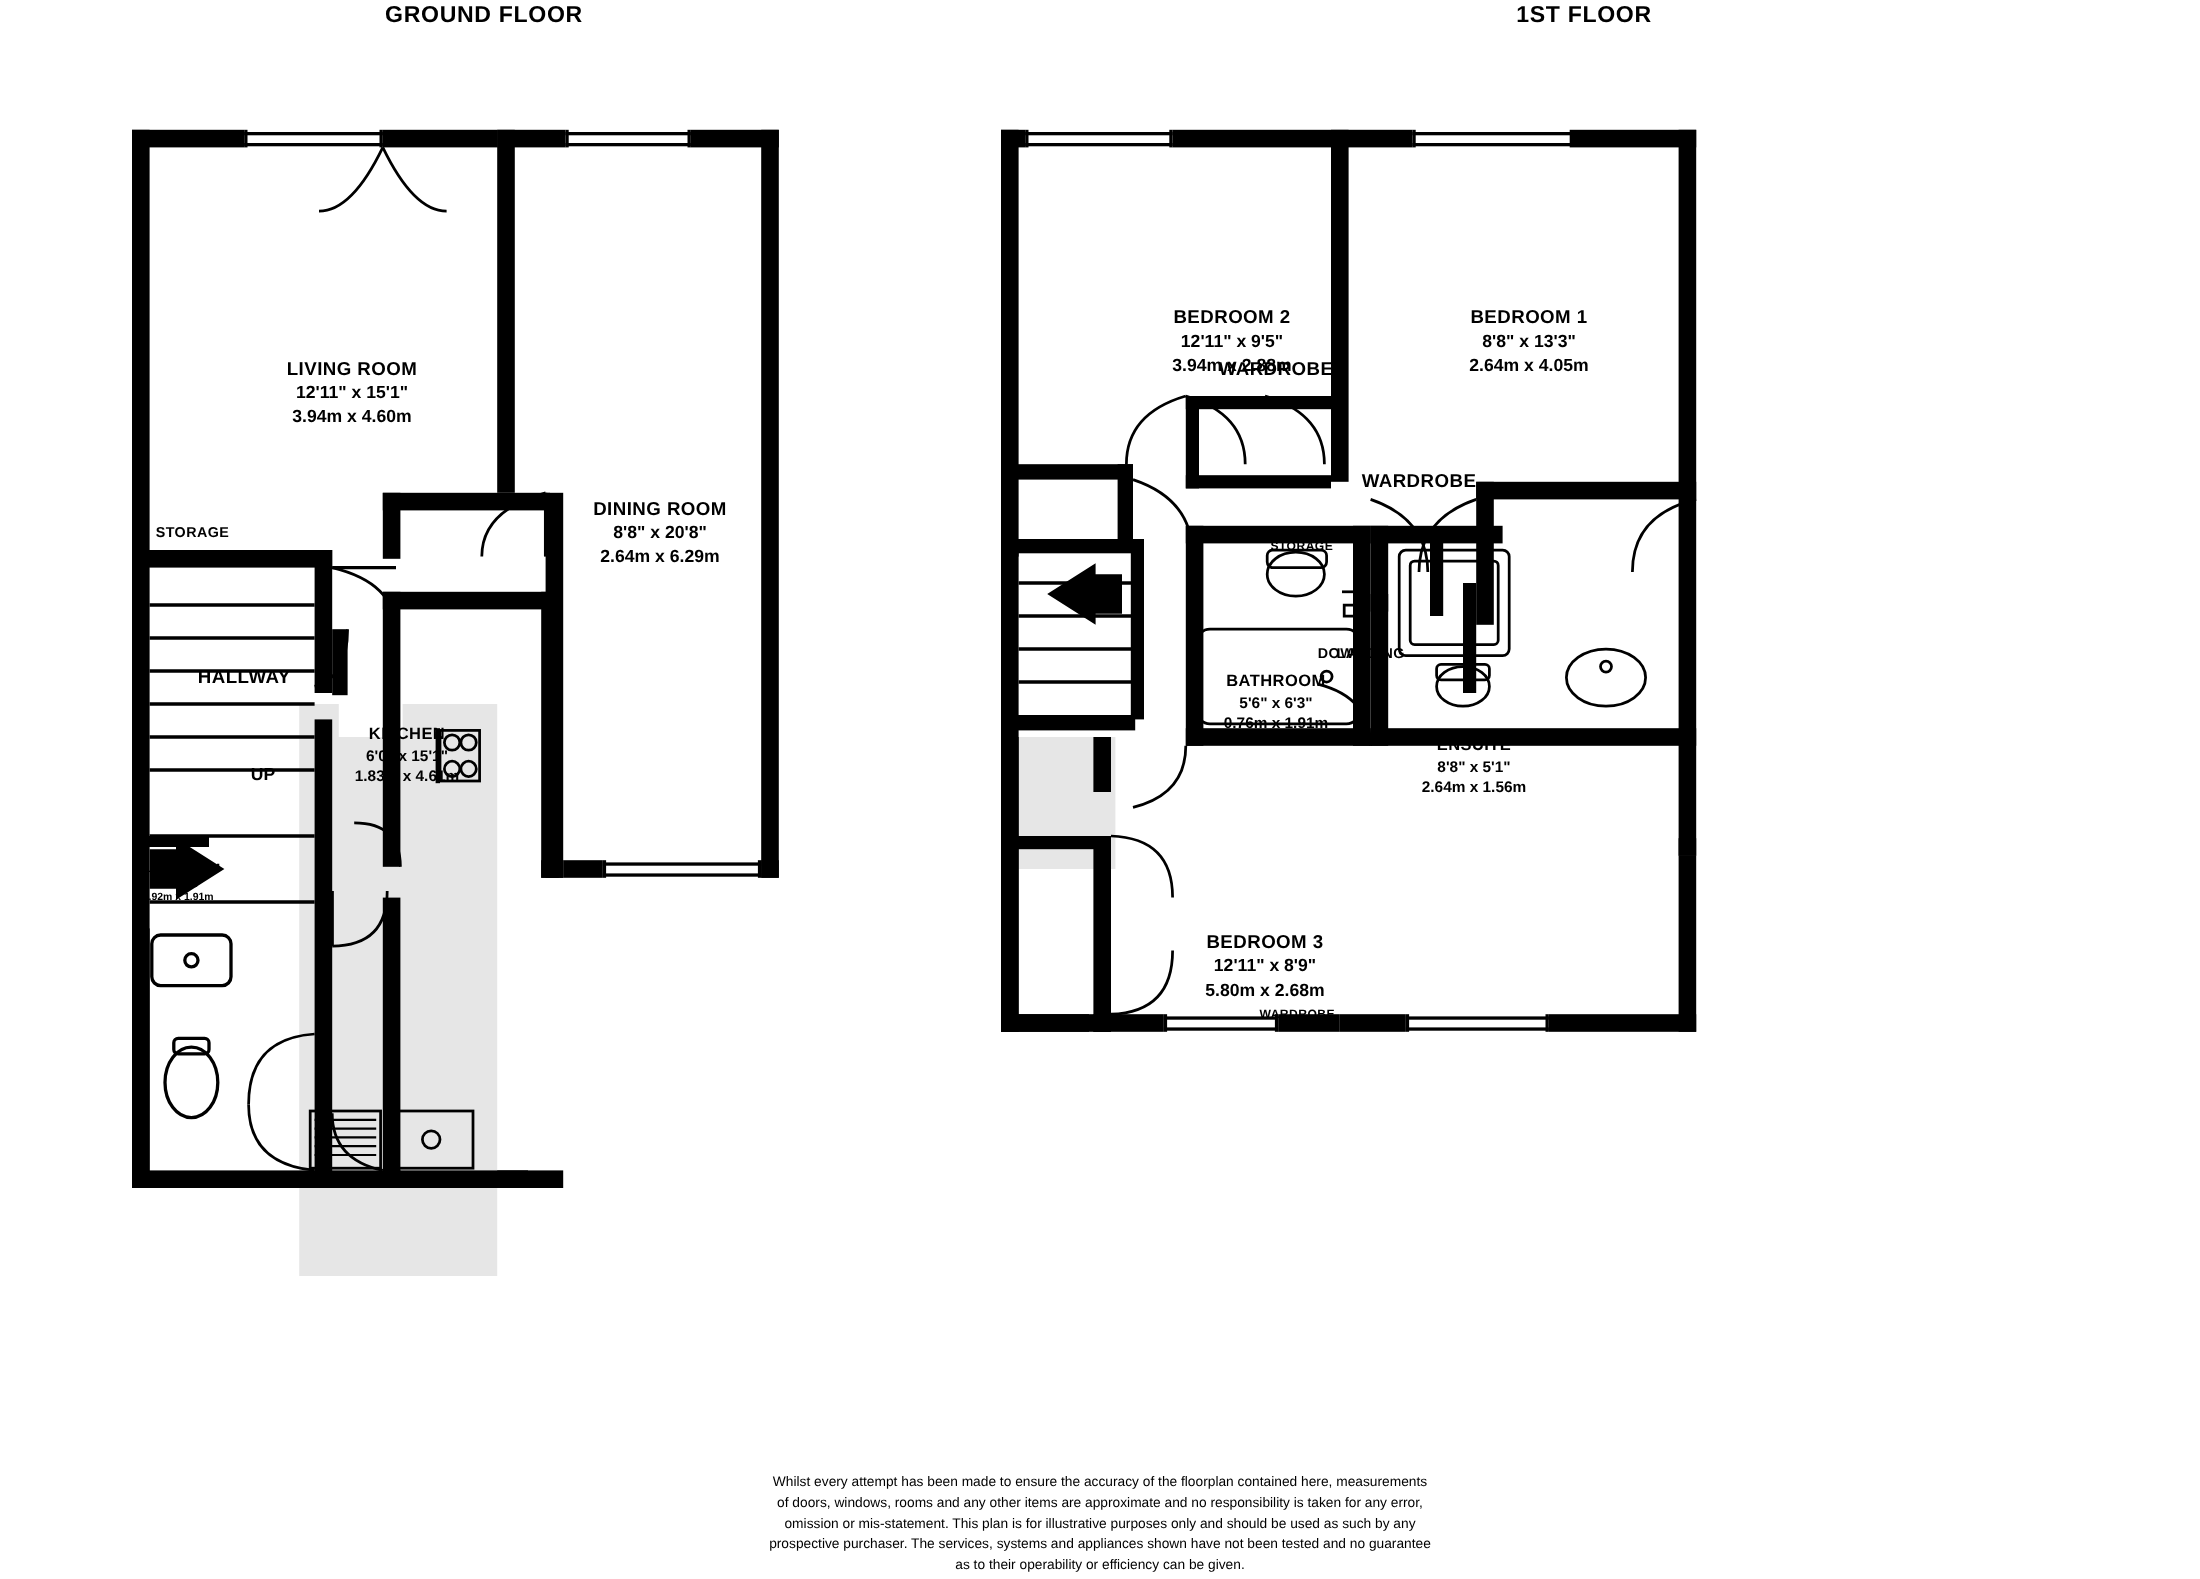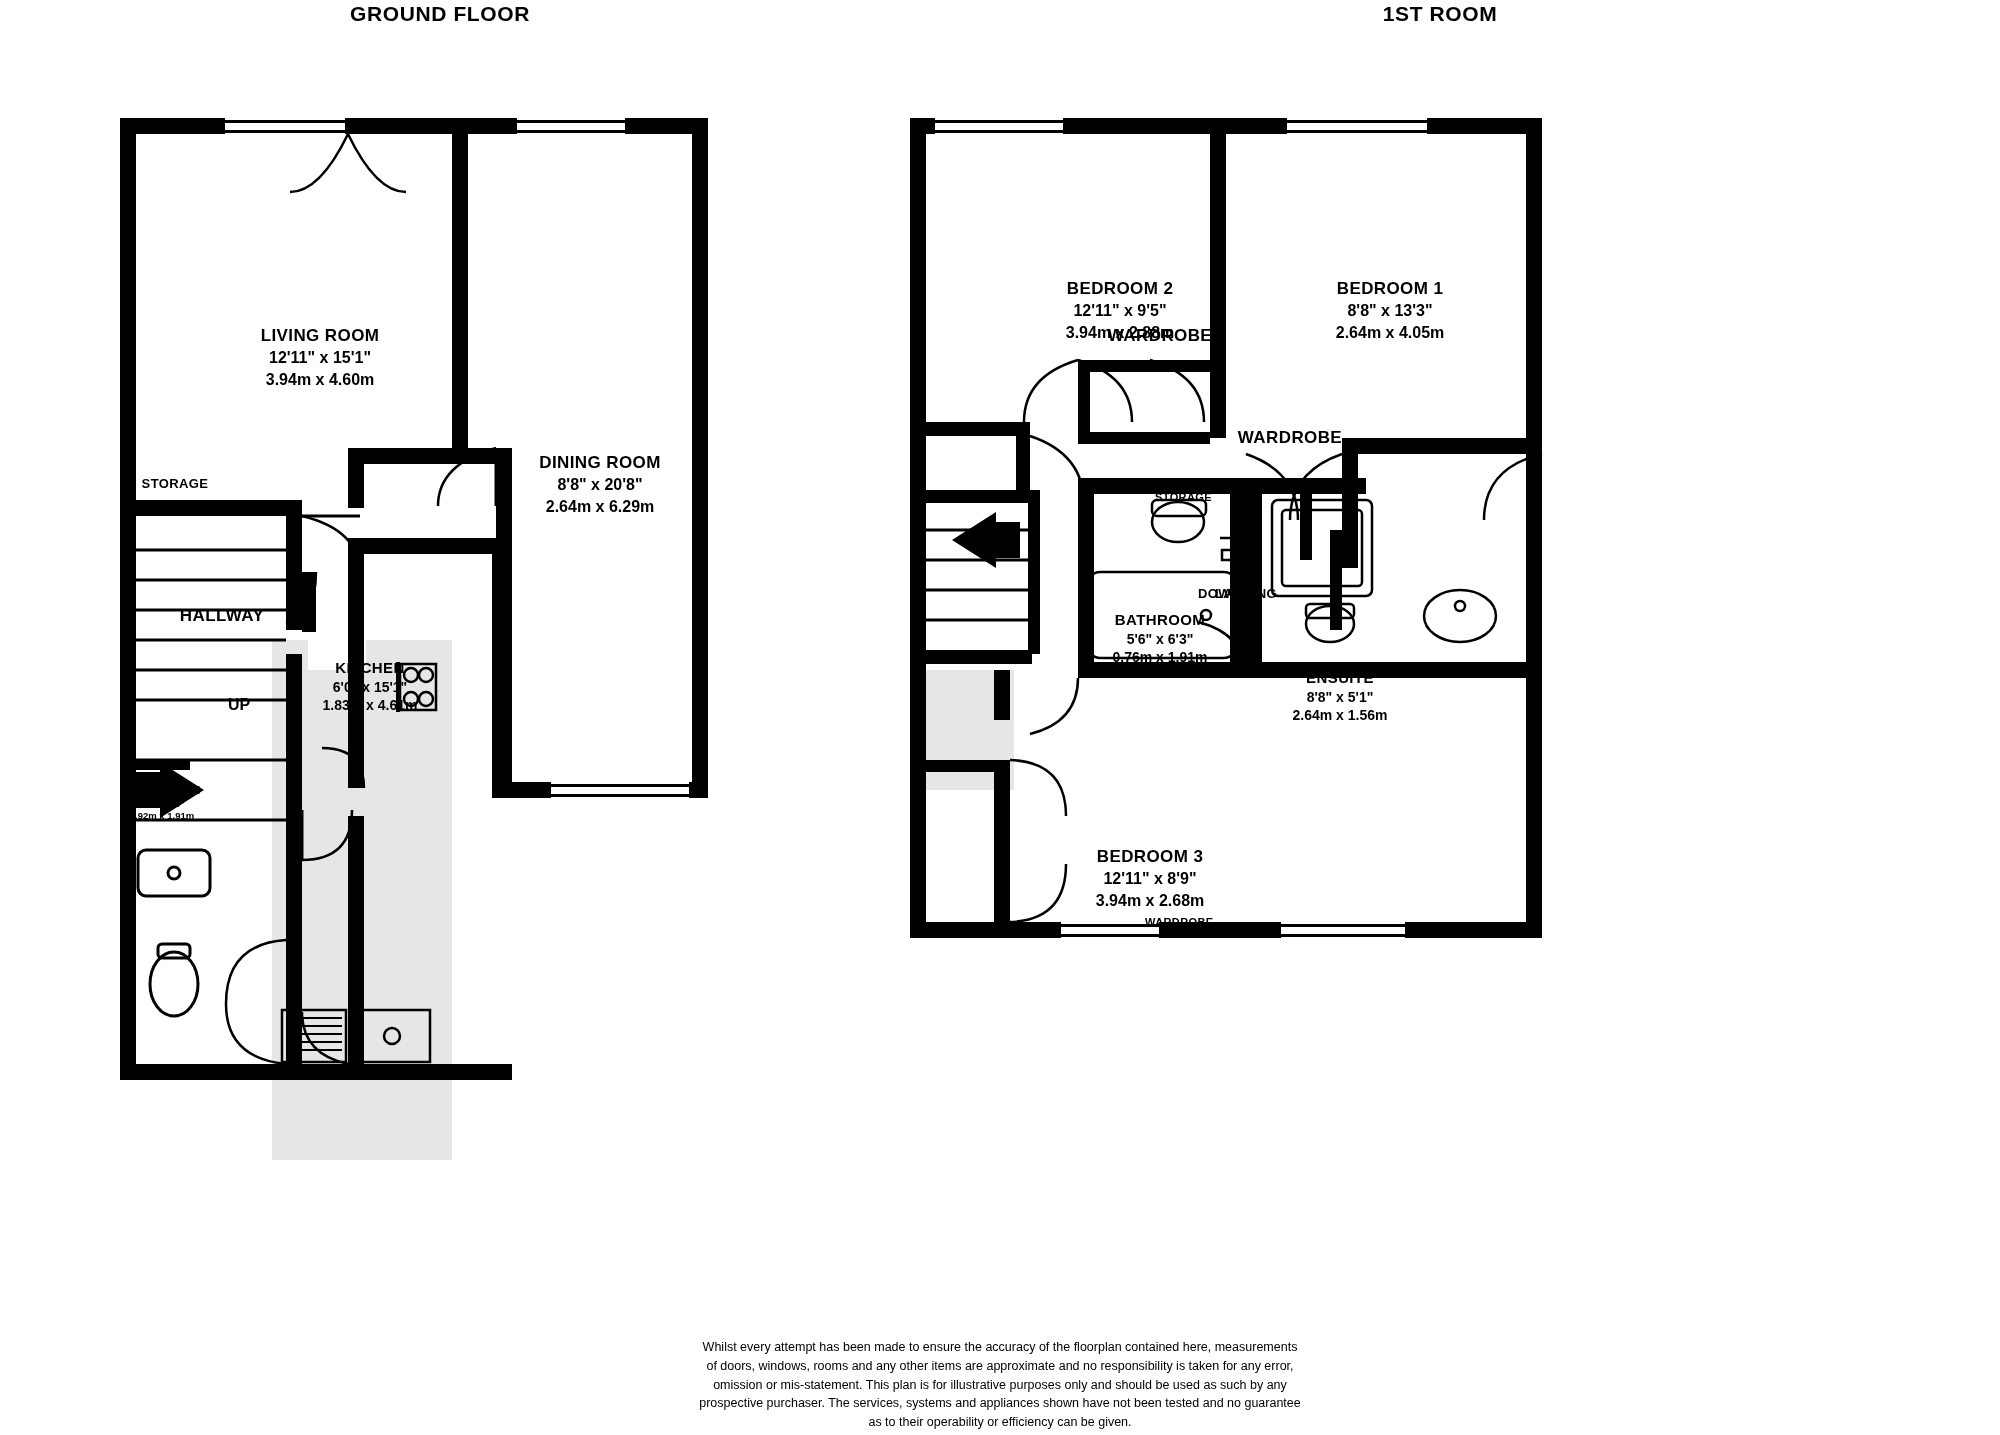--- a/index.html
+++ b/index.html
@@ -76,21 +76,21 @@
     margin-top: 1px;
   }
   svg { display: block; }
 </style>
 </head>
 <body>
 
 <div class="stage">
 
   <div class="floor-title" id="ground-title">GROUND FLOOR</div>
-  <div class="floor-title" id="first-title">1ST ROOM</div>
+  <div class="floor-title" id="first-title">1ST FLOOR</div>
 
   <svg width="820" height="1200" viewBox="0 0 820 1200" style="position:absolute;left:100px;top:60px;">
     <g fill="#000000">
 
       <rect x="172" y="580" width="180" height="520" fill="#e6e6e6"></rect>
       <rect x="208" y="440" width="58" height="170" fill="#ffffff"></rect>
 
       <rect x="20" y="58" width="16" height="960"></rect>
 
       <rect x="20" y="58" width="102" height="16"></rect>
@@ -352,21 +352,21 @@
 
   <div class="room-label" style="left:1230px;top:278px;width:320px;">
     <span class="nm">BEDROOM 1</span>
     <span class="imp">8'8"  x 13'3"</span>
     <span class="met">2.64m  x 4.05m</span>
   </div>
 
   <div class="room-label" style="left:990px;top:846px;width:320px;">
     <span class="nm">BEDROOM 3</span>
     <span class="imp">12'11"  x 8'9"</span>
-    <span class="met">3.94m  x 2.68m</span>
+    <span class="met">5.80m  x 2.68m</span>
   </div>
 
   <div class="room-label mid" style="left:1050px;top:610px;width:220px;">
     <span class="nm">BATHROOM</span>
     <span class="imp">5'6"  x 6'3"</span>
     <span class="met">0.76m  x 1.91m</span>
   </div>
 
   <div class="room-label mid" style="left:1230px;top:624px;width:220px;margin-top:44px;">
     <span class="nm">ENSUITE</span>

